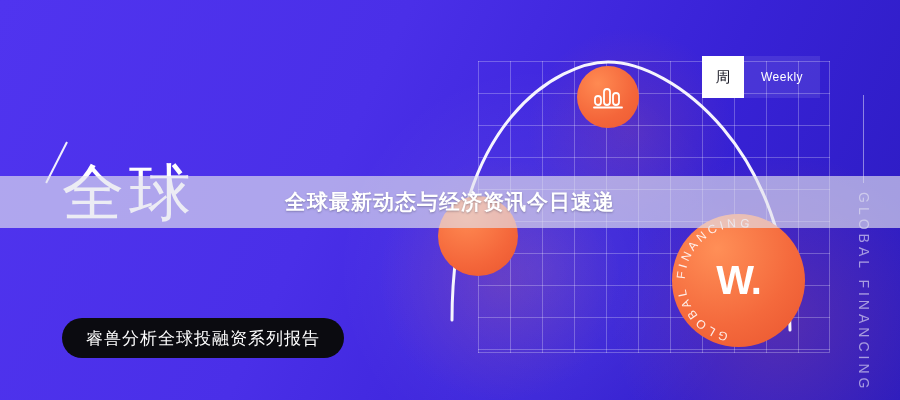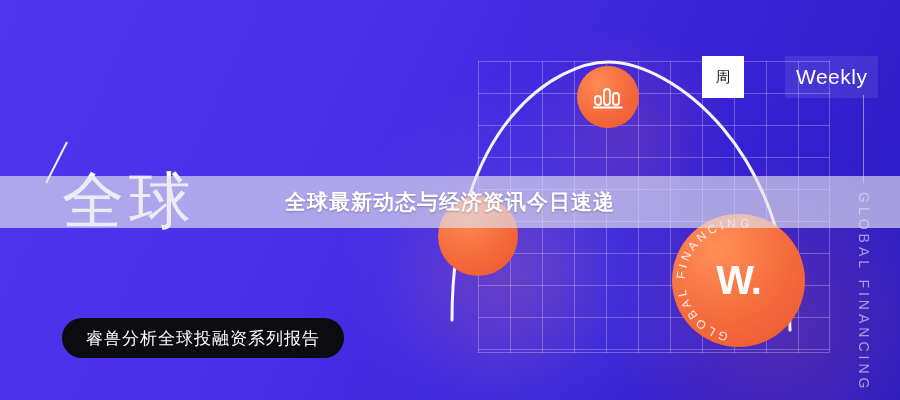--- a/index.html
+++ b/index.html
@@ -80,21 +80,21 @@
     left:66px; top:142px;
     width:2px; height:46px;
     background:rgba(255,255,255,.92);
     transform:rotate(27deg);
     transform-origin:top center;
   }
 
   
   .title-cn {
     position:absolute;
-    left:62px; top:168px;
+    left:62px; top:160px;
     color:#ffffff;
     font-size:62px;
     font-weight:300;
     line-height:1.07;
     letter-spacing:5px;
     white-space:nowrap;
     text-align:right;
   }
   .title-cn .l2 { display:block; }
 
@@ -121,27 +121,26 @@
     height:42px;
   }
   .weekly-sq {
     width:42px;
     background:#ffffff;
     display:flex; align-items:center; justify-content:center;
     color:#1c1c28;
     font-size:15px;
   }
   .weekly-lb {
-    padding:0 11px;
+    padding:0 17px;
     display:flex; align-items:center;
     background:rgba(255,255,255,.09);
     color:#ffffff;
-    font-size:21px;
+    font-size:12px;
     letter-spacing:.5px;
-    margin-left:41px;
   }
 
   
   .circle-chart {
     position:absolute;
     left:577px; top:66px;
     width:62px; height:62px;
     border-radius:50%;
     background:radial-gradient(circle at 34% 28%, #ff8a52 0%, #f4663a 60%, #ec5a33 100%);
     display:flex; align-items:center; justify-content:center;

